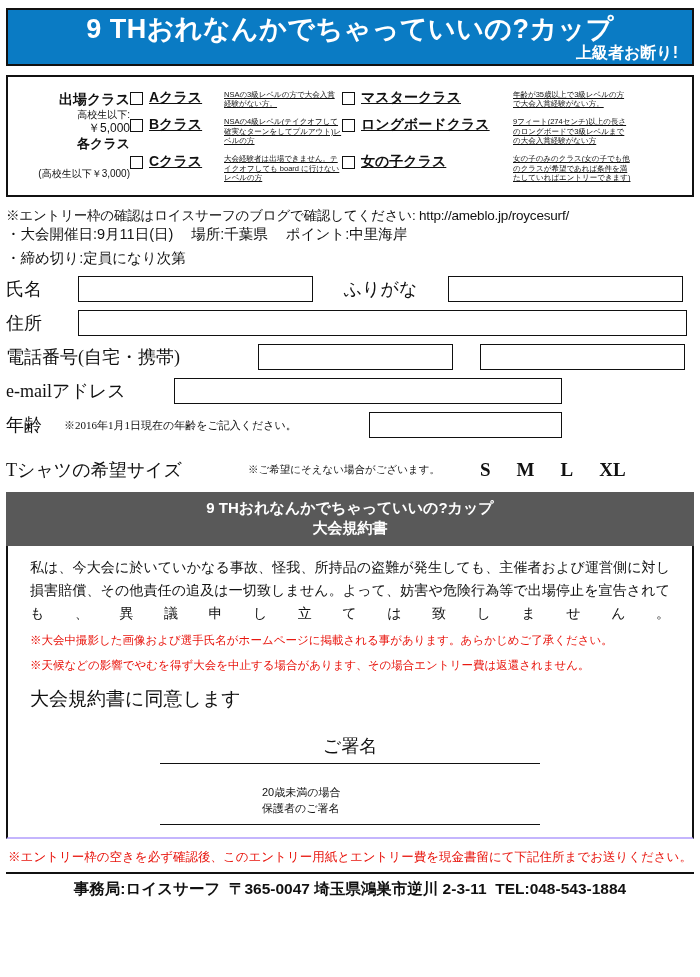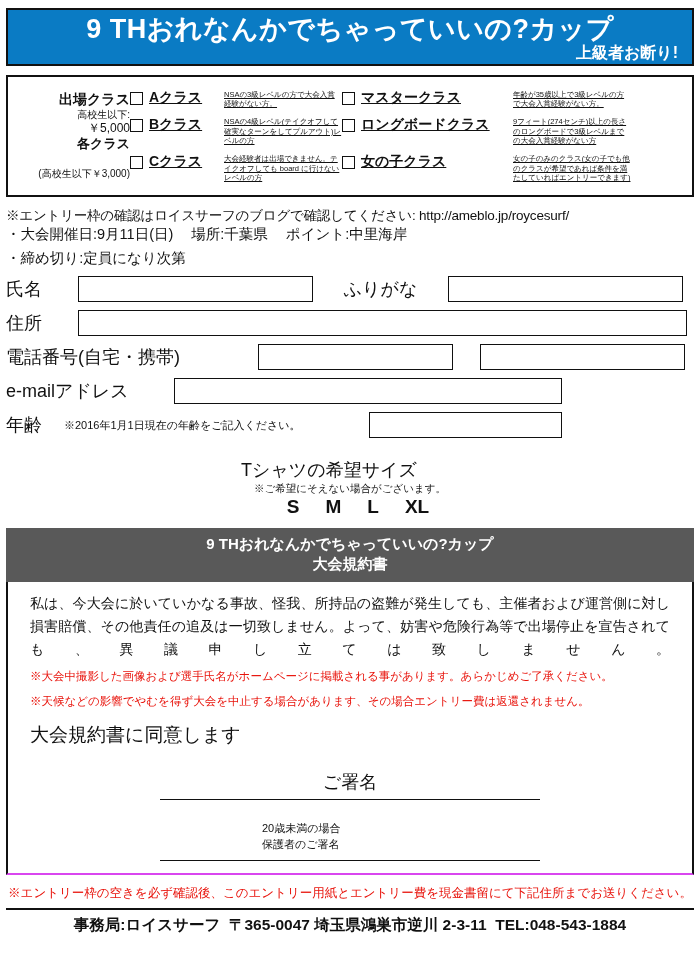--- a/index.html
+++ b/index.html
@@ -143,20 +143,21 @@
   }
   .info-line .sp { display: inline-block; width: 18px; }
   .info-line2 {
     margin-top: 5px;
     font-size: 14.5px;
   }
 
   
   .form {
     margin-top: 8px;
+    font-family: Liberation Serif, serif;
   }
   .frow {
     display: flex;
     align-items: center;
     margin-bottom: 8px;
   }
   .flabel {
     font-size: 18px;
     white-space: nowrap;
   }
@@ -197,21 +198,21 @@
     line-height: 20px;
   }
   .rules-band .rb2 {
     font-size: 15px;
     font-weight: bold;
     line-height: 20px;
   }
   .rules-body {
     border-left: 2px solid #111;
     border-right: 2px solid #111;
-    border-bottom: 2px solid #d946ef;
+    border-bottom: 2px solid #c4b5fd;
     box-sizing: border-box;
     padding: 10px 22px 12px 22px;
   }
   .rules-text {
     font-size: 14px;
     line-height: 1.65;
     text-align: justify;
     text-align-last: justify;
   }
   .rules-red {
@@ -357,21 +358,21 @@
       <div class="flabel" style="width:168px;">e-mailアドレス</div>
       <div class="fbox" style="width:388px;"></div>
     </div>
 
     <div class="frow">
       <div class="flabel" style="width:58px;">年齢</div>
       <div class="note-sm2" style="width:305px;">※2016年1月1日現在の年齢をご記入ください。</div>
       <div class="fbox" style="width:193px;"></div>
     </div>
 
-    <div class="frow" style="margin-top:20px;flex-direction:column;">
+    <div class="frow" style="margin-top:20px;">
       <div class="flabel" style="width:218px;">Tシャツの希望サイズ</div>
       <div class="note-sm" style="width:240px;">※ご希望にそえない場合がございます。</div>
       <div class="sizes">
         <span>S</span>
         <span>M</span>
         <span>L</span>
         <span>XL</span>
       </div>
     </div>
   </div>

